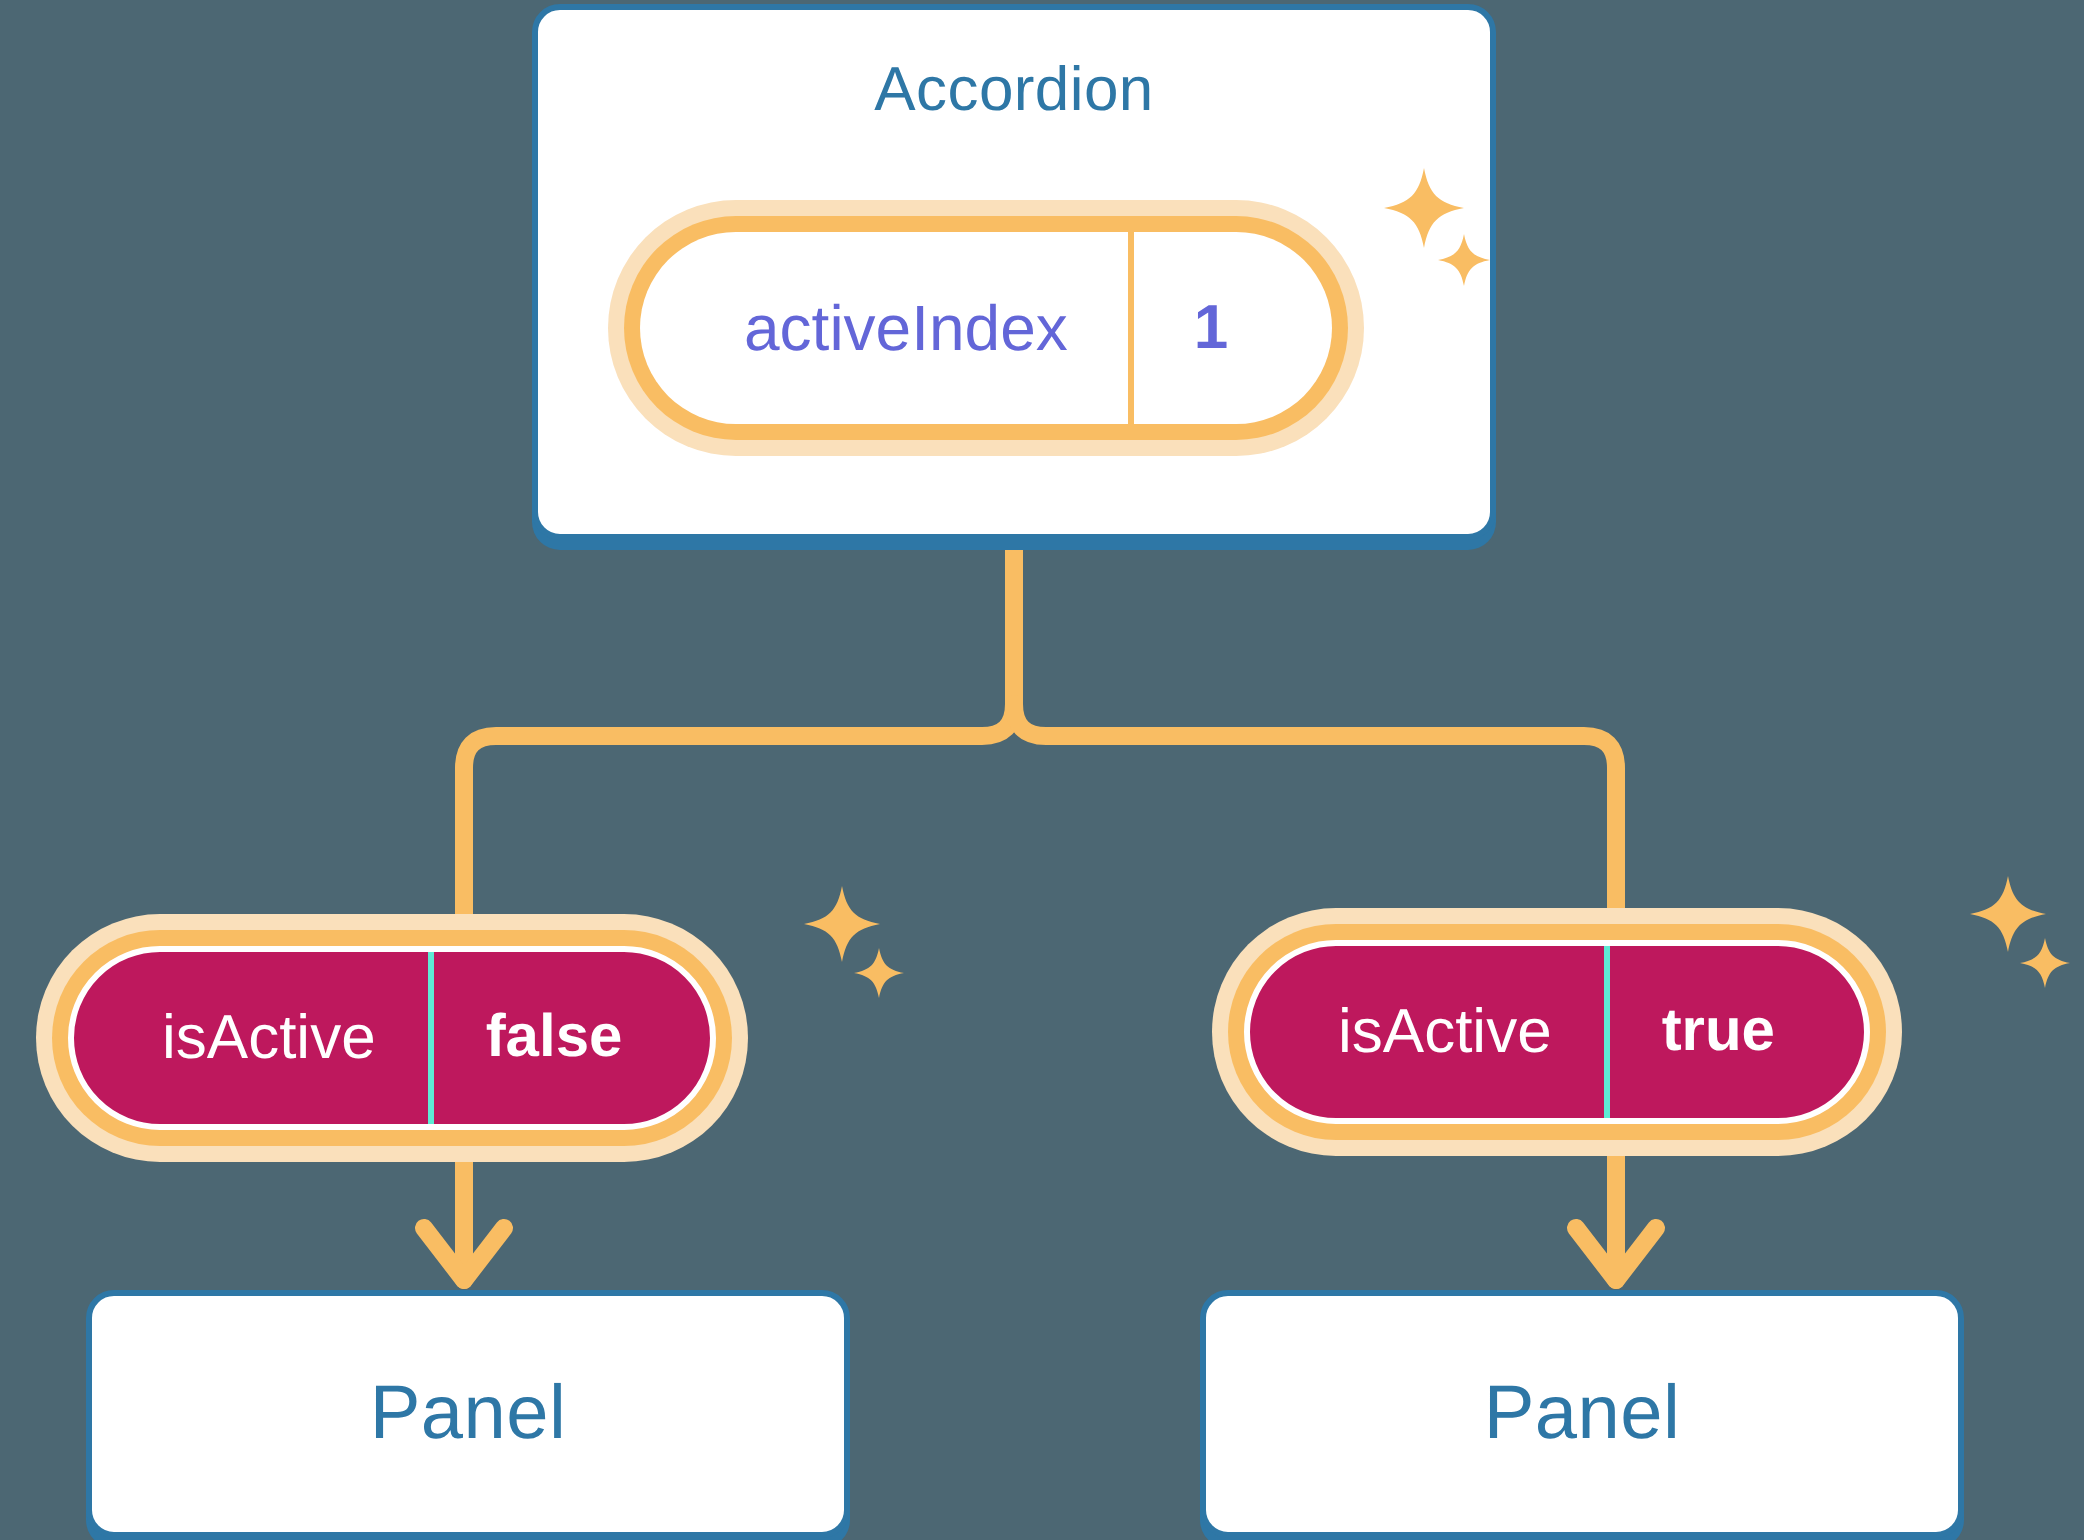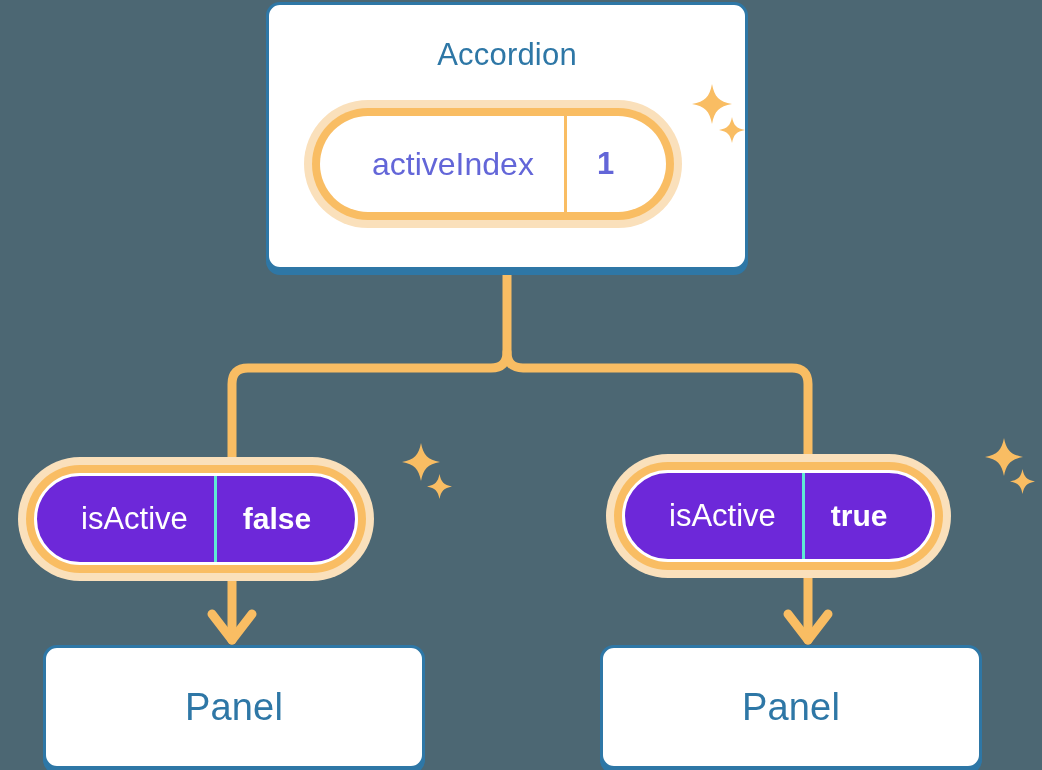--- a/index.html
+++ b/index.html
@@ -50,21 +50,21 @@
     white-space: nowrap;
   }
 
   #card-accordion {
     left: 266px;
     top: 2px;
     width: 482px;
     height: 268px;
   }
   #card-accordion .card-title {
-    margin-top: 32px;
+    margin-top: 22px;
   }
 
   .panel-card {
     width: 382px;
     height: 124px;
     display: flex;
     align-items: center;
     justify-content: center;
   }
   .panel-card .card-title { font-size: 38px; }
@@ -108,21 +108,21 @@
   }
   .pill-white .pill-val {
     font-size: 31px;
     font-weight: 700;
     padding: 0 52px 0 30px;
     border-left: 3px solid #f9bd63;
   }
 
   
   .pill-purple {
-    background: #6d28d9;
+    background: #be185d;
     height: 92px;
     border: 3px solid #ffffff;
   }
   .pill-purple .pill-seg { color: #ffffff; }
   .pill-purple .pill-key {
     font-size: 31px;
     font-weight: 400;
     padding: 0 26px 0 44px;
   }
   .pill-purple .pill-val {

